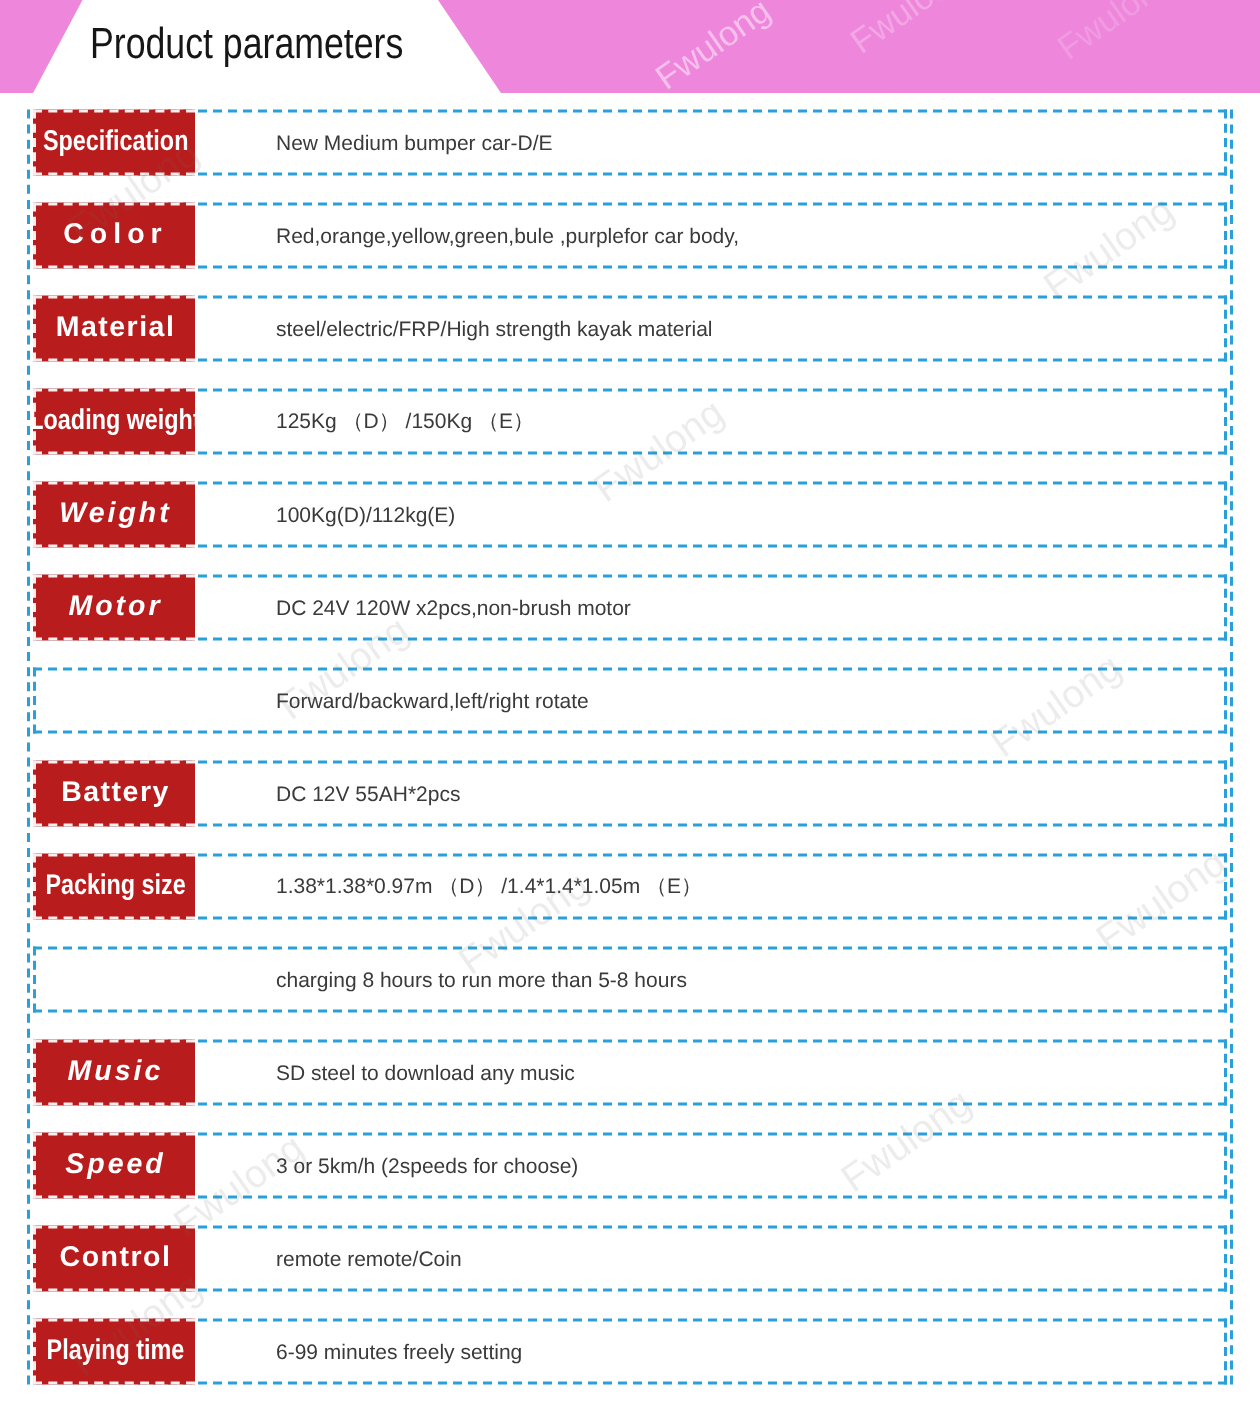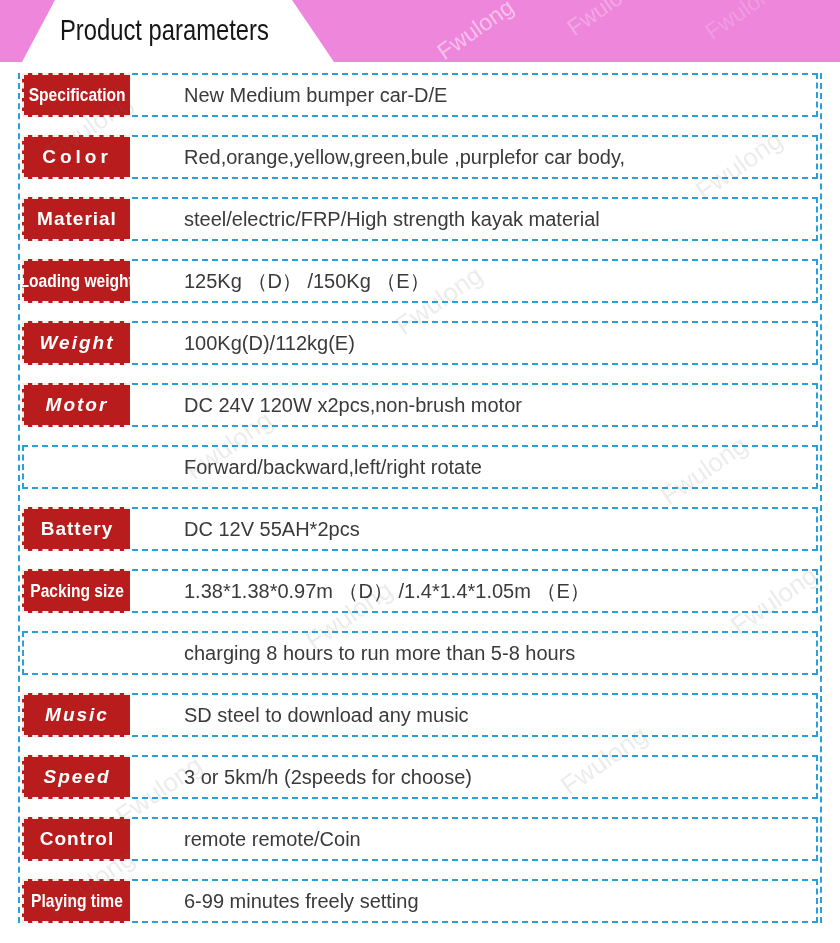--- a/index.html
+++ b/index.html
@@ -52,21 +52,21 @@
     color:#ffffff; font-weight:bold; font-size:19px;
   }
   .label .txt { white-space:nowrap; }
   .label.cond .txt { transform:scaleX(0.82); letter-spacing:0; }
   .label.ls1 .txt { letter-spacing:1px; }
   .label.ls2 .txt { letter-spacing:2px;font-style:italic; }
   .label.ls4 .txt { letter-spacing:4px; }
   .value {
     position:absolute; left:160px; right:6px; top:0; bottom:0;
     display:flex; align-items:center;
-    font-size:20px; color:#3a3a3a; white-space:nowrap; overflow:hidden;
+    font-size:14px; color:#3a3a3a; white-space:nowrap; overflow:hidden;
   }
 
   
   .gwm {
     position:absolute; color:rgba(110,110,110,0.13); font-size:26px;
     transform:rotate(-35deg); white-space:nowrap; pointer-events:none; z-index:6;
   }
   .g1  { left:40px;  top:112px; }
   .g2  { left:390px; top:285px; }
   .g3  { left:690px; top:150px; }

